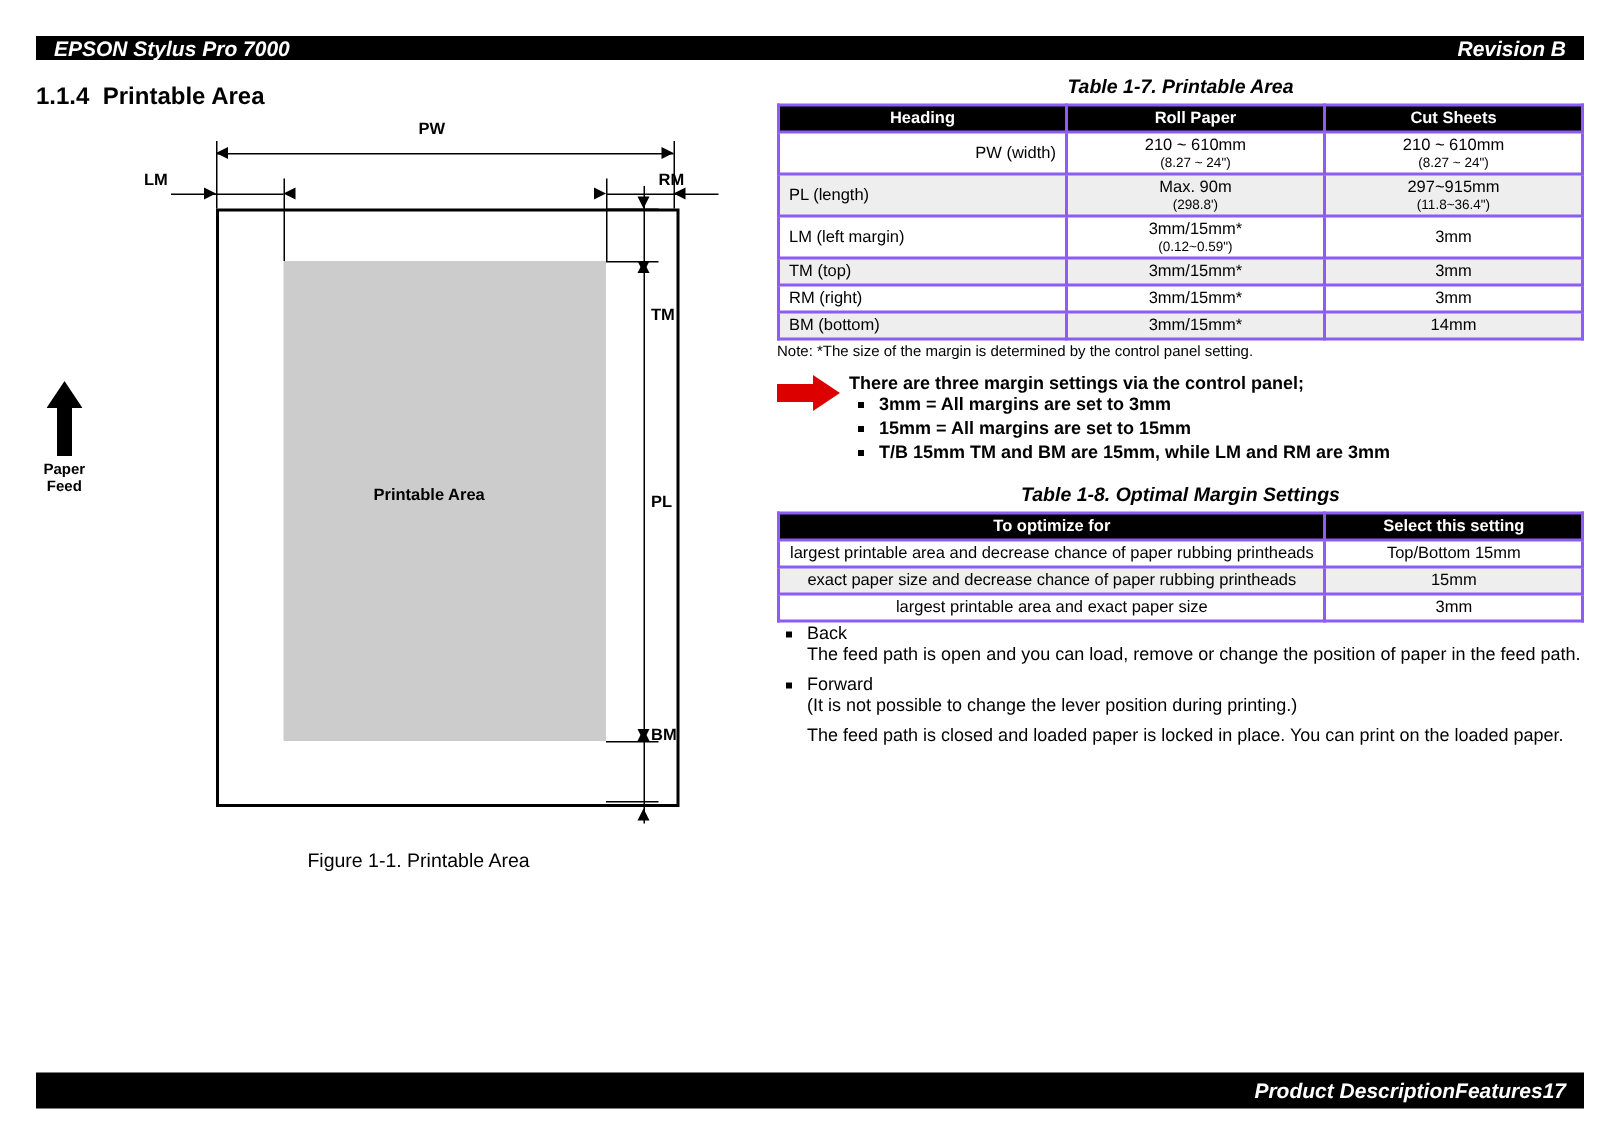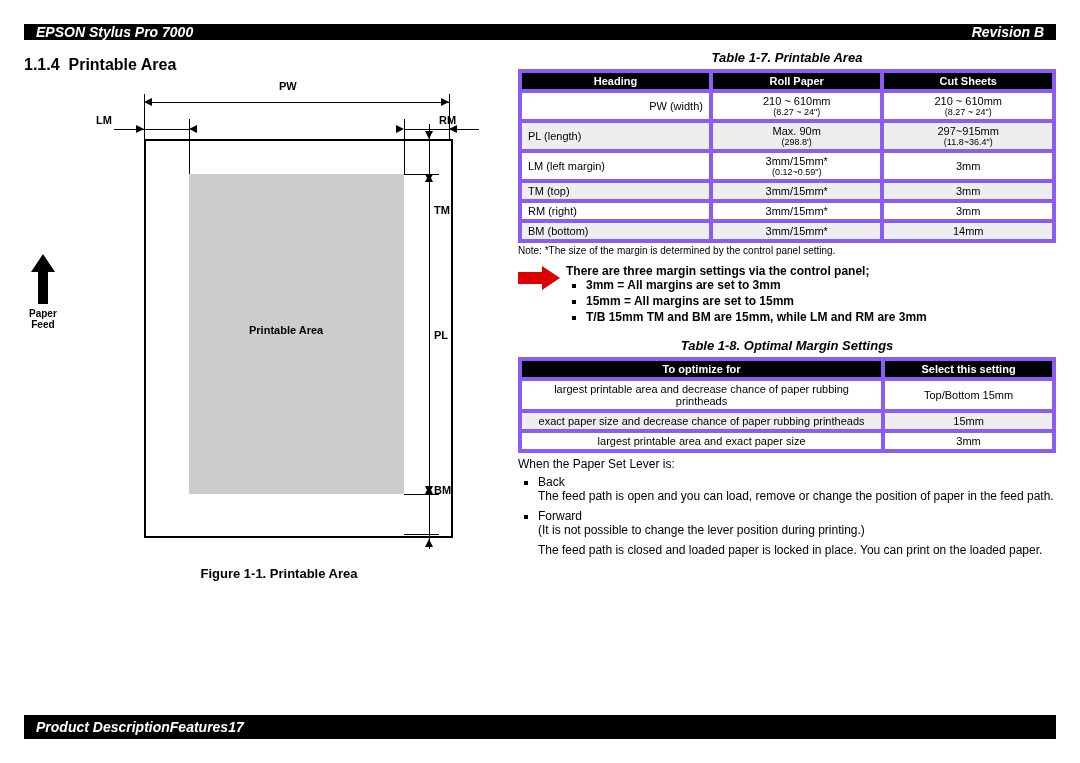--- a/index.html
+++ b/index.html
@@ -20,21 +20,21 @@
     padding: 0 12px;
     font-style: italic;
     font-weight: bold;
     font-size: 14px;
     margin: 24px 24px 0 24px;
   }
   .footer-bar {
     background: #000;
     color: #fff;
     display: flex;
-    justify-content: flex-start;
+    justify-content: flex-end;
     padding: 4px 12px;
     font-style: italic;
     font-weight: bold;
     font-size: 14px;
     position: absolute;
     bottom: 24px;
     left: 24px;
     right: 24px;
   }
   .footer-bar .center { font-style: italic; }
@@ -77,40 +77,40 @@
     top: 90px;
     width: 215px;
     height: 320px;
     background: #ccc;
   }
   .dim-line { position: absolute; background: #000; }
   .arrowhead { position: absolute; width: 0; height: 0; }
   .label { position: absolute; font-weight: bold; font-size: 11px; }
   .figure-caption {
     text-align: center;
-    font-weight: bold;
+    font-weight: normal;
     margin-top: 12px;
     font-size: 13px;
     margin-left: 60px;
     width: 390px;
   }
   .table-caption {
     text-align: center;
     font-weight: bold;
     font-size: 13px;
     margin: 2px 0 4px 0;
     font-style: italic;
   }
   table {
     border-collapse: collapse;
     width: 100%;
     font-size: 11px;
   }
   th, td {
-    border: 4px solid #8b5cf6;
+    border: 2px solid #8b5cf6;
     padding: 2px 6px;
     text-align: center;
   }
   th {
     background: #000;
     color: #fff;
     font-weight: bold;
     font-size: 11px;
   }
   .row-odd { background: #eee; }
@@ -313,21 +313,20 @@
             <td>exact paper size and decrease chance of paper rubbing printheads</td>
             <td>15mm</td>
           </tr>
           <tr class="row-even">
             <td>largest printable area and exact paper size</td>
             <td>3mm</td>
           </tr>
         </tbody>
     </table>
 
-    <div class="body-text">When the Paper Set Lever is:</div>
     <ul class="square">
       <li>
         <span>Back</span>
         <div class="sub-indent" style="margin-left:0;">The feed path is open and you can load, remove or change the position of paper in the feed path.</div>
       </li>
       <li>
         <span>Forward</span>
         <div class="sub-indent" style="margin-left:0;">(It is not possible to change the lever position during printing.)</div>
         <div class="sub-indent" style="margin-left:0;">The feed path is closed and loaded paper is locked in place. You can print on the loaded paper.</div>
       </li>

